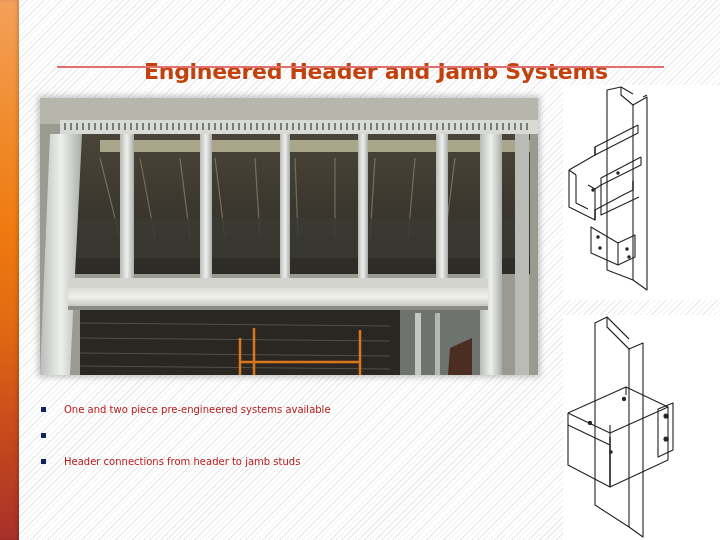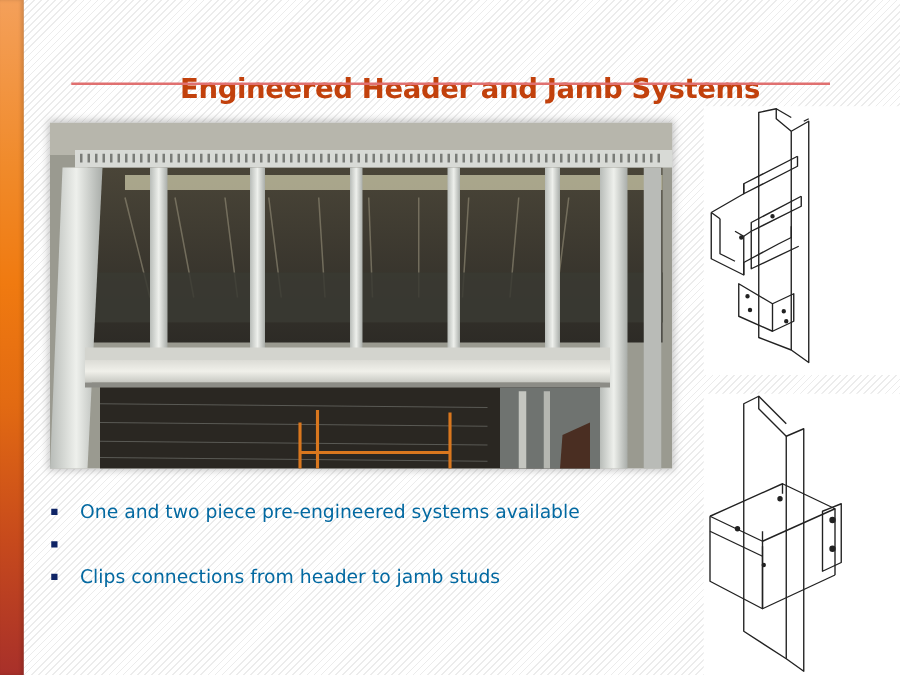--- a/index.html
+++ b/index.html
@@ -46,22 +46,22 @@
     }
     .diagram-1 { left: 563px; top: 85px; width: 157px; height: 215px; }
     .diagram-2 { left: 563px; top: 315px; width: 157px; height: 225px; }
     .bullets {
       position: absolute; left: 41px; top: 396px;
       list-style: none;
     }
     .bullets li {
       display: flex; align-items: center;
       height: 26px;
-      font-size: 15px;
-      color: #0369a1;
+      font-size: 10px;
+      color: #b91c1c;
     }
     .bullet-mark {
       display: inline-block; width: 5px; height: 5px; background: #0f2466;
       margin-right: 18px;
     }
   </style>
 </head>
 <body>
 
 <div class="side-bar"></div>
@@ -288,15 +288,15 @@
 <ul class="bullets">
   <li>
     <span class="bullet-mark"></span>
     <span>One and two piece pre-engineered systems available</span>
   </li>
   <li>
     <span class="bullet-mark"></span>
   </li>
   <li>
     <span class="bullet-mark"></span>
-    <span>Clips connections from header to jamb studs</span>
+    <span>Header connections from header to jamb studs</span>
   </li>
 </ul>
 
 </body></html>

